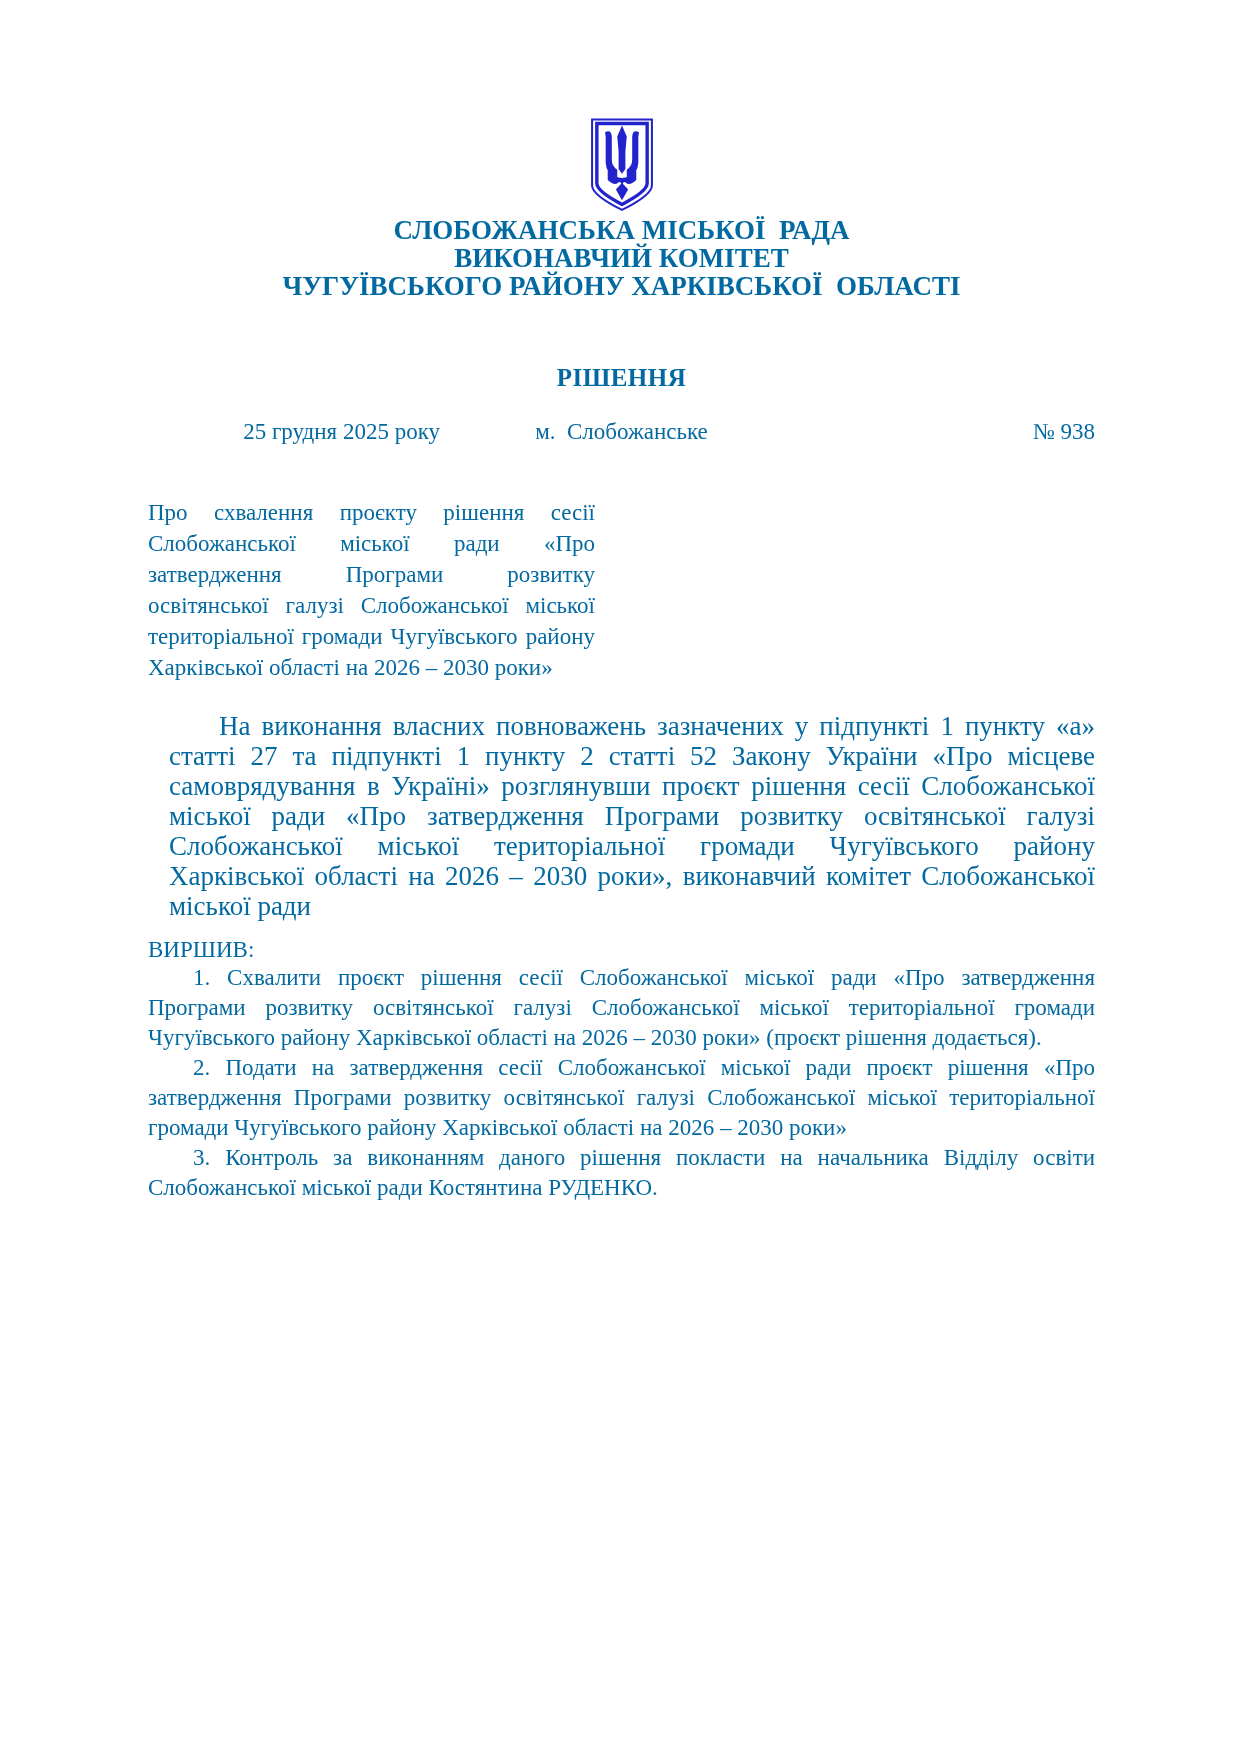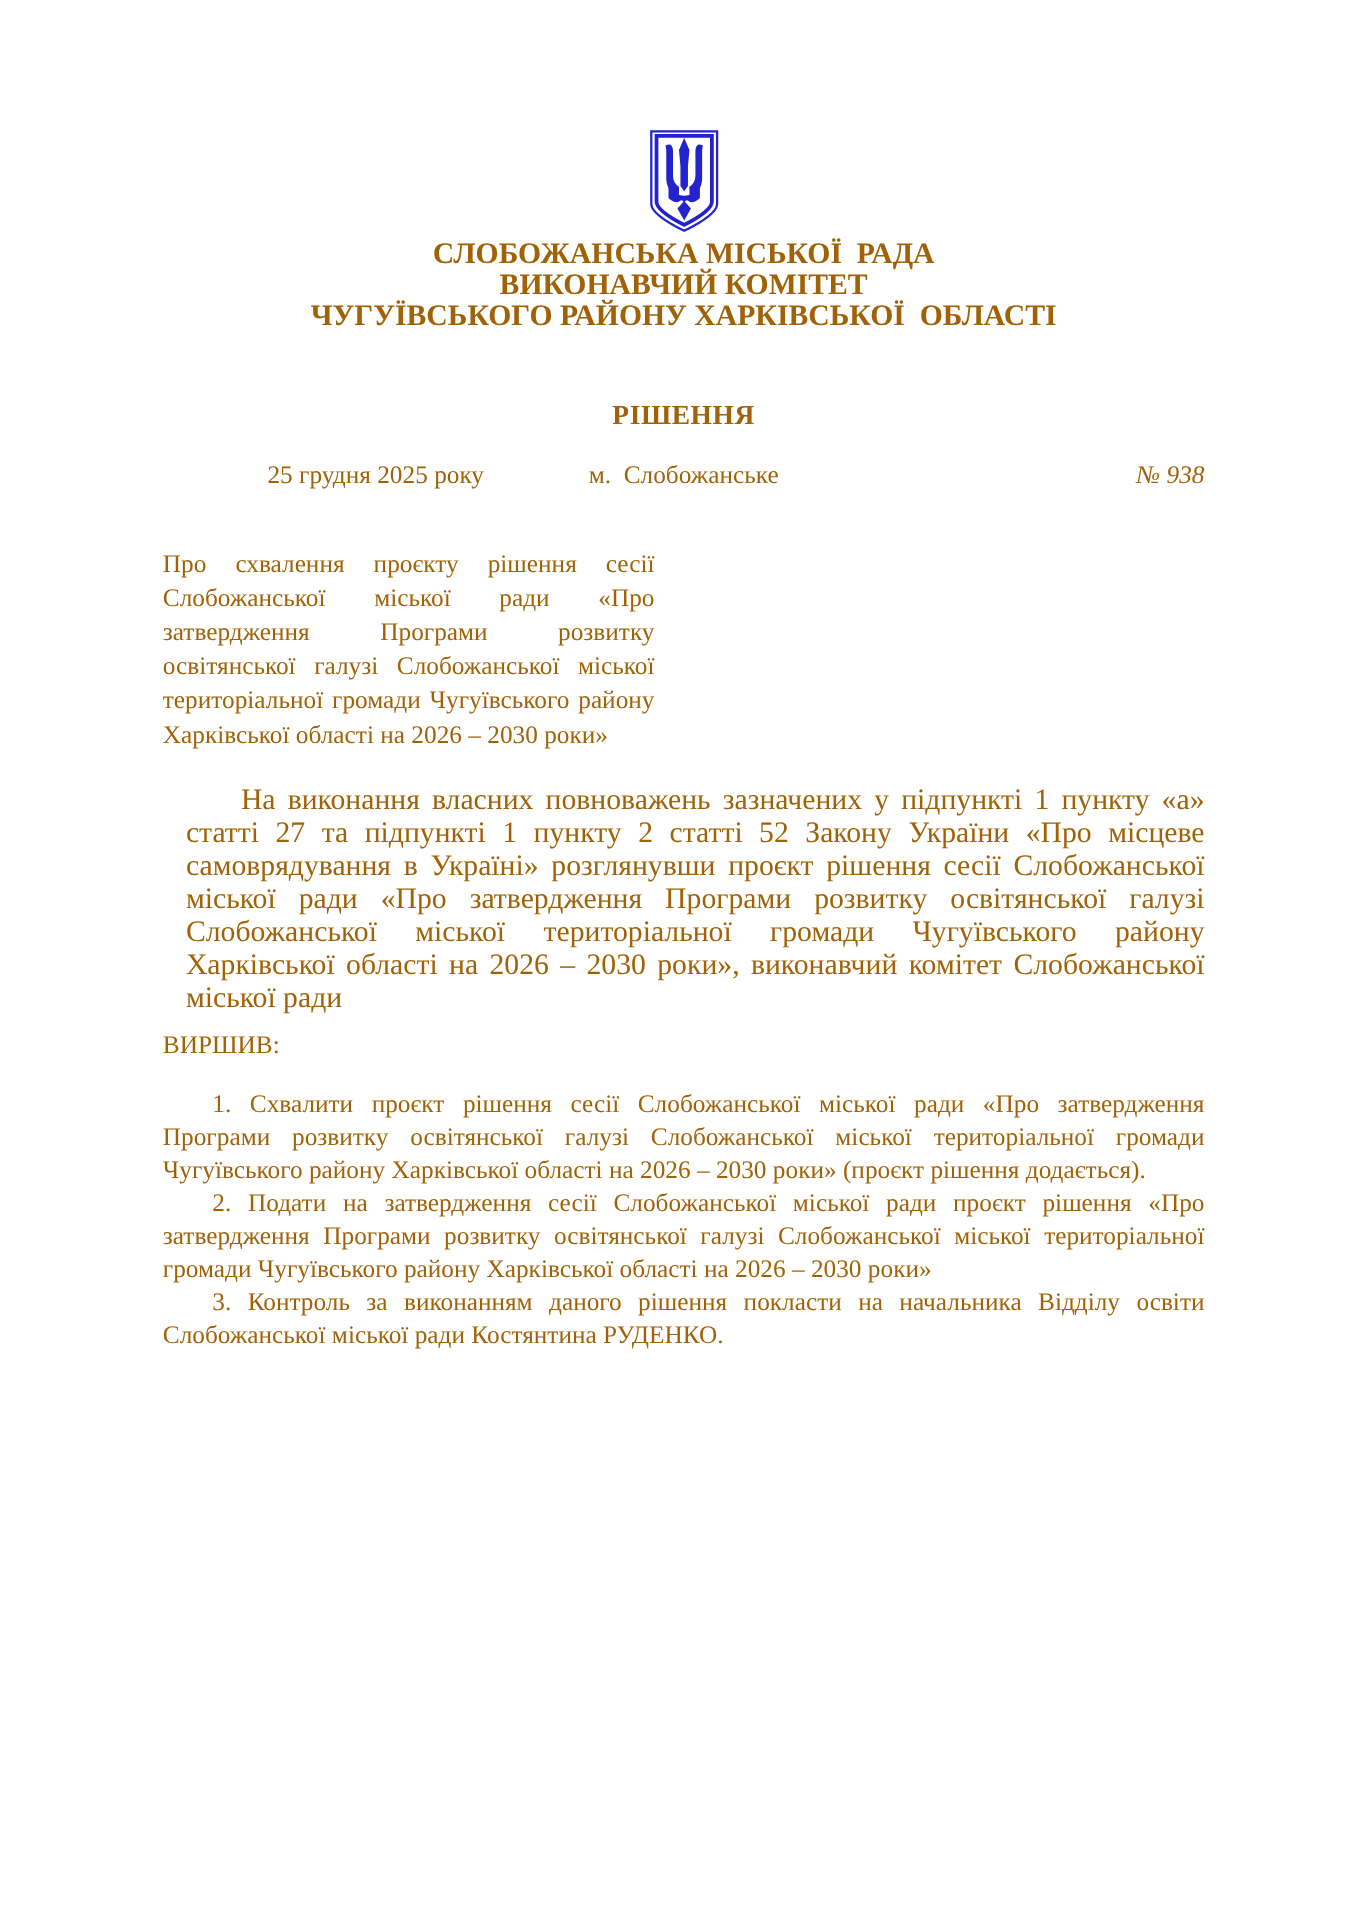--- a/index.html
+++ b/index.html
@@ -9,21 +9,21 @@
   }
   .page {
     position: relative;
     width: 1240px;
     height: 1754px;
     margin: 0 auto;
     background: #ffffff;
     box-sizing: border-box;
     padding: 116px 145px 0 148px;
     font-family: "Liberation Serif", "DejaVu Serif", serif;
-    color: #a16207;
+    color: #0369a1;
     overflow: hidden;
   }
   .header-block {
     text-align: center;
   }
   .emblem {
     display: block;
     margin: 0 auto 2px auto;
     width: 68px;
     height: 98px;
@@ -44,21 +44,21 @@
   .date-row {
     display: grid;
     grid-template-columns: 1fr auto 1fr;
     align-items: baseline;
     margin-top: 27px;
     font-size: 23px;
     white-space: pre-wrap;
   }
   .date-row .left  { text-align: center; }
   .date-row .mid   { text-align: center; }
-  .date-row .right { text-align: right; font-style: italic; }
+  .date-row .right { text-align: right; }
   .subject {
     width: 447px;
     margin-top: 52px;
     font-weight: normal;
     font-size: 23px;
     line-height: 31px;
     text-align: justify;
     text-align-last: left;
   }
   .preamble {
@@ -68,21 +68,20 @@
     text-align: justify;
     text-align-last: left;
     text-indent: 50px;
     margin-left: 21px;
   }
   .resolved {
     margin-top: 16px;
     font-size: 23px;
   }
   .items {
-    margin-top: 26px;
   }
   .item {
     font-size: 23px;
     line-height: 30px;
     text-align: justify;
     text-align-last: left;
     text-indent: 45px;
   }
   .signature-row {
     display: flex;

